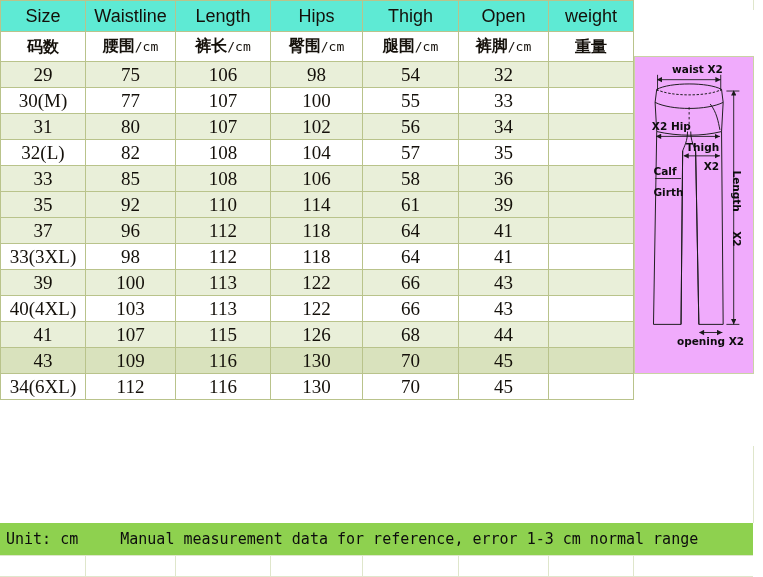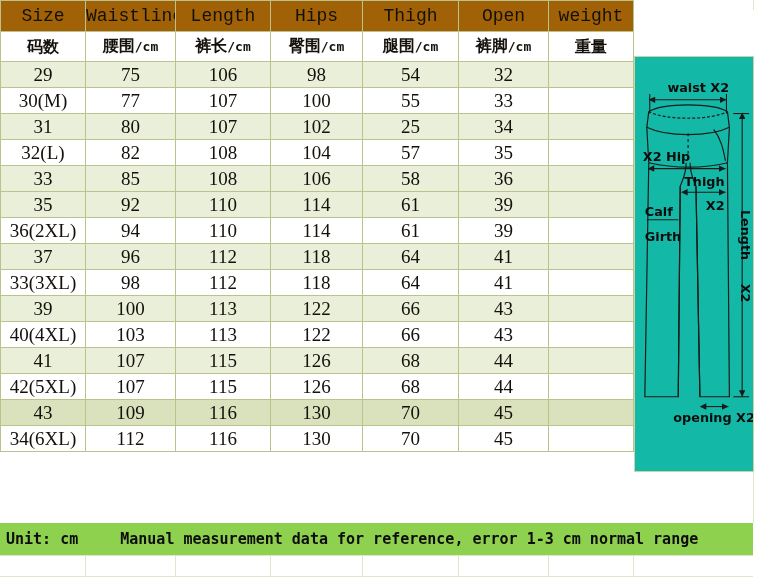--- a/index.html
+++ b/index.html
@@ -33,74 +33,74 @@
     height:25px;
     line-height:25px;
     padding:0;
     font-size:19px;
     color:#14100a;
     white-space:nowrap;
     overflow:hidden;
   }
 
   tr.hdr-en td{
-    background:#a16207;
-    font-family:Liberation Mono, monospace;
+    background:#5eead4;
+    font-family:Liberation Sans, sans-serif;
     font-size:18px;
     letter-spacing:0px;
     height:30px;line-height:30px;
     font-weight:400;
   }
   tr.hdr-cn td{
     background:#ffffff;
     font-family:"DejaVu Sans","Liberation Sans", sans-serif;
     font-size:16px;
     font-weight:bold;
     height:28px;line-height:28px;
   }
   tr.hdr-cn td .unit{
     font-family:"DejaVu Sans Mono","Liberation Mono", monospace;
-    font-size:13px;font-weight:bold;
+    font-size:13px;font-weight:normal;
   }
 
   tr.shade td{background:#e9efd9;}
   tr.plain td{background:#ffffff;}
   tr.shade-dark td{background:#d9e2bd;}
 
   td.empty{}
 
   
   .footer{
     position:absolute;
     left:0;top:523px;
     width:753px;
     height:32px;
     background:#8ed14f;
     display:flex;
     align-items:center;
     font-family:"DejaVu Sans Mono","Liberation Mono", monospace;
     font-size:15px;
-    font-weight:bold;
+    font-weight:normal;
     color:#0d0d0d;
     box-sizing:border-box;
     padding-left:6px;
     letter-spacing:0px;
   }
   .footer .unitlbl{margin-right:42px;}
 
   
   .ghost-line{position:absolute;background:#dfe6cb;}
 
   
   .diagram{
     position:absolute;
     left:634px;top:56px;
-    width:120px;height:416px;
+    width:120px;height:318px;
     border:1px solid #c9d3a4;
-    background:#14b8a6;
+    background:#f0abfc;
     box-sizing:border-box;
   }
   .diagram svg{display:block;width:100%;height:100%;}
 </style>
 </head>
 <body>
 
 <div id="wrap">
 
   <table class="sizechart">
@@ -148,21 +148,21 @@
           <td>100</td>
           <td>55</td>
           <td>33</td>
           <td class="empty"></td>
         </tr>
         <tr class="shade">
           <td>31</td>
           <td>80</td>
           <td>107</td>
           <td>102</td>
-          <td>25</td>
+          <td>56</td>
           <td>34</td>
           <td class="empty"></td>
         </tr>
         <tr class="plain">
           <td>32(L)</td>
           <td>82</td>
           <td>108</td>
           <td>104</td>
           <td>57</td>
           <td>35</td>
@@ -179,29 +179,20 @@
         </tr>
         <tr class="shade">
           <td>35</td>
           <td>92</td>
           <td>110</td>
           <td>114</td>
           <td>61</td>
           <td>39</td>
           <td class="empty"></td>
         </tr>
-        <tr class="plain">
-          <td>36(2XL)</td>
-          <td>94</td>
-          <td>110</td>
-          <td>114</td>
-          <td>61</td>
-          <td>39</td>
-          <td class="empty"></td>
-        </tr>
         <tr class="shade">
           <td>37</td>
           <td>96</td>
           <td>112</td>
           <td>118</td>
           <td>64</td>
           <td>41</td>
           <td class="empty"></td>
         </tr>
         <tr class="plain">
@@ -226,29 +217,20 @@
           <td>40(4XL)</td>
           <td>103</td>
           <td>113</td>
           <td>122</td>
           <td>66</td>
           <td>43</td>
           <td class="empty"></td>
         </tr>
         <tr class="shade">
           <td>41</td>
-          <td>107</td>
-          <td>115</td>
-          <td>126</td>
-          <td>68</td>
-          <td>44</td>
-          <td class="empty"></td>
-        </tr>
-        <tr class="plain">
-          <td>42(5XL)</td>
           <td>107</td>
           <td>115</td>
           <td>126</td>
           <td>68</td>
           <td>44</td>
           <td class="empty"></td>
         </tr>
         <tr class="shade-dark">
           <td>43</td>
           <td>109</td>

